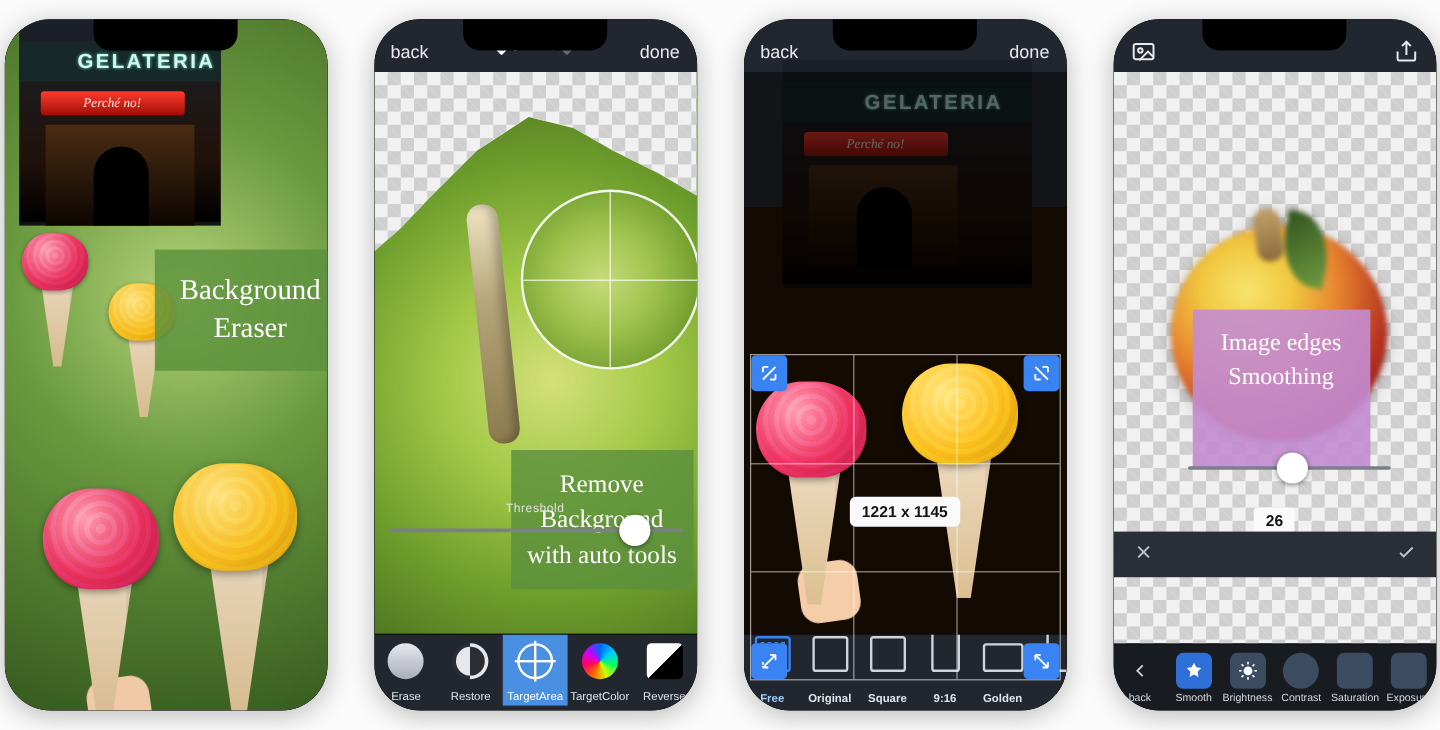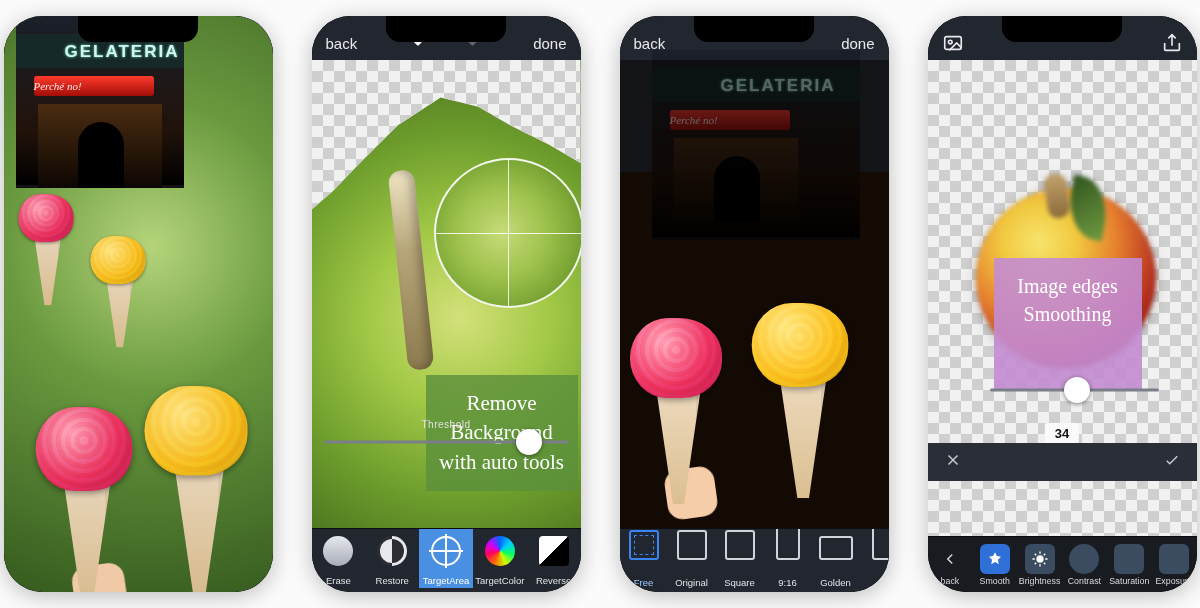--- a/index.html
+++ b/index.html
@@ -70,21 +70,21 @@
   .sc1 .canvas{
     background:radial-gradient(circle at 55% 40%,#b5d47a 0%,#6a9a3f 38%,#355a1e 100%);
   }
   .shopfront{
     position:absolute;left:12px;top:0;width:168px;height:172px;
     background:linear-gradient(180deg,#1a202a 0%,#21120a 68%,#000 100%);
     border-bottom:3px solid #121212;
   }
   .signboard{position:absolute;left:0;right:0;top:18px;height:34px;background:#162827;display:flex;align-items:center;justify-content:center;}
   .signboard span{font:700 17px/1 sans-serif;letter-spacing:2px;color:#d4f4ec;text-shadow:0 0 3px #5fe0c6;padding-left:45px;}
-  .neon{position:absolute;left:18px;top:60px;height:20px;width:120px;background:linear-gradient(180deg,#ff3a2d,#a10e07);border-radius:3px;color:#ffe9e6;font:italic 11px/20px serif;text-align:left;}
+  .neon{position:absolute;left:18px;top:60px;height:20px;width:120px;background:linear-gradient(180deg,#ff3a2d,#a10e07);border-radius:3px;color:#ffe9e6;font:italic 11px/20px serif;text-align:center;}
   .doorway{position:absolute;left:22px;top:88px;width:124px;height:84px;background:linear-gradient(180deg,#4a2c12 0%,#0d0602 100%);}
   .silh{position:absolute;left:62px;top:106px;width:46px;height:66px;background:#000;border-radius:24px 24px 0 0;}
   .badge-green{
     position:absolute;background:rgba(92,144,60,.82);color:#fff;
     font:300 24px/1.35 Georgia,serif;text-align:center;padding:18px 10px;
   }
   .bg1-badge{left:125px;top:192px;width:160px;}
   .gelato{
     position:absolute;width:120px;height:200px;
   }
@@ -181,21 +181,21 @@
   }
   .handle svg{width:18px;height:18px;}
   .h-tl{left:0;top:0;} .h-tr{right:0;top:0;} .h-bl{left:0;bottom:0;} .h-br{right:0;bottom:0;}
   .dimlabel{
     position:absolute;left:50%;top:118px;transform:translateX(-50%);
     background:#fafafa;color:#111;padding:5px 10px;border-radius:5px;font-size:13px;font-weight:600;
   }
   .ratiostrip{
     height:64px;background:var(--bar-dark);display:flex;align-items:flex-end;padding-bottom:4px;border-top:1px solid #0c0d10;overflow:hidden;
   }
-  .ratio{flex:0 0 48px;display:flex;flex-direction:column;align-items:center;gap:17px;color:#e2e4ea;font-size:9.5px;padding-top:6px;}
+  .ratio{flex:0 0 48px;display:flex;flex-direction:column;align-items:center;gap:17px;color:#e2e4ea;font-size:9.5px;padding-top:6px;font-weight:bold;}
   .ratio.active{color:#9ecbff;}
   .ratio .box{width:30px;height:30px;border:2px solid #cfd3da;border-radius:3px;}
   .ratio.active .box{border-color:#3a83f2;background:rgba(0,0,0,.0);position:relative;}
   .ratio.active .box::after{content:"";position:absolute;inset:3px;border:1px dashed #3a83f2;}
   .ratio.wide .box{width:34px;height:24px;}
   .ratio.tall .box{width:24px;height:34px;}
   .photo .gelato{filter:brightness(1.02);}
   .photo .g-pink-bot{left:-4px;bottom:10px;transform:scale(1.0);}
   .photo .g-mango-bot{left:120px;bottom:20px;transform:scale(1.05);}
 
@@ -255,20 +255,21 @@
           <div class="silh"></div>
         </div>
         <div class="gelato g-pink-top">
           <div class="cone"></div>
             <div class="scoop"></div>
         </div>
         <div class="gelato g-mango-top">
           <div class="cone"></div>
             <div class="scoop mango"></div>
         </div>
+        <div class="badge-green bg1-badge">Background Eraser</div>
         <div class="gelato g-pink-bot">
           <div class="hand"></div>
             <div class="cone"></div>
             <div class="scoop"></div>
         </div>
         <div class="gelato g-mango-bot">
           <div class="cone"></div>
             <div class="scoop mango"></div>
         </div>
       </div>
@@ -355,20 +356,47 @@
           <div class="dim"></div>
           <div class="gelato g-pink-bot">
               <div class="hand"></div>
               <div class="cone"></div>
               <div class="scoop"></div>
             </div>
           <div class="gelato g-mango-bot">
               <div class="cone"></div>
               <div class="scoop mango"></div>
             </div>
+        </div>
+        <div class="cropbox">
+          <div class="gridv" style="left:33.3%"></div>
+          <div class="gridv" style="left:66.6%"></div>
+          <div class="gridh" style="top:33.3%"></div>
+          <div class="gridh" style="top:66.6%"></div>
+          <div class="handle h-tl">
+              <svg viewBox="0 0 24 24" fill="none" stroke="#fff" stroke-width="2">
+                <path d="M5 19 19 5M5 5h6M5 5v6M19 19h-6M19 19v-6"></path>
+              </svg>
+            </div>
+          <div class="handle h-tr">
+              <svg viewBox="0 0 24 24" fill="none" stroke="#fff" stroke-width="2">
+                <path d="M19 19 5 5M19 5h-6M19 5v6M5 19h6M5 19v-6"></path>
+              </svg>
+            </div>
+          <div class="handle h-bl">
+              <svg viewBox="0 0 24 24" fill="none" stroke="#fff" stroke-width="2">
+                <path d="M19 5 5 19M5 19h6M5 19v-6M19 5h-6M19 5v6"></path>
+              </svg>
+            </div>
+          <div class="handle h-br">
+              <svg viewBox="0 0 24 24" fill="none" stroke="#fff" stroke-width="2">
+                <path d="M5 5 19 19M19 19h-6M19 19v-6M5 5h6M5 5v6"></path>
+              </svg>
+            </div>
+          <div class="dimlabel">1221 x 1145</div>
         </div>
       </div>
       <div class="ratiostrip">
         <div class="ratio active">
             <div class="box"></div>
             <span>Free</span>
           </div>
         <div class="ratio">
             <div class="box"></div>
             <span>Original</span>
@@ -409,21 +437,21 @@
           <svg width="22" height="22" viewBox="0 0 24 24" fill="none" stroke="currentColor" stroke-width="1.8">
               <path d="M4 12v7a1 1 0 001 1h14a1 1 0 001-1v-7"></path>
               <path d="M12 3v12M8 7l4-4 4 4"></path>
             </svg>
         </span>
       </div>
       <div class="canvas">
         <div class="checker"></div>
         <div class="appleblob"></div>
         <div class="purplebox">Image edges Smoothing</div>
-        <div class="valuepill">34</div>
+        <div class="valuepill">26</div>
         <div class="confirmrow">
           <span><svg viewBox="0 0 24 24" fill="none" stroke="currentColor" stroke-width="2">
                 <path d="M6 6l12 12M18 6L6 18"></path>
               </svg></span>
           <div class="slider" style="position:relative">
             <div class="track"></div>
             <div class="thumb" style="left:52%"></div>
           </div>
           <span><svg viewBox="0 0 24 24" fill="none" stroke="currentColor" stroke-width="2">
                 <path d="M5 13l4 4L19 7"></path>

